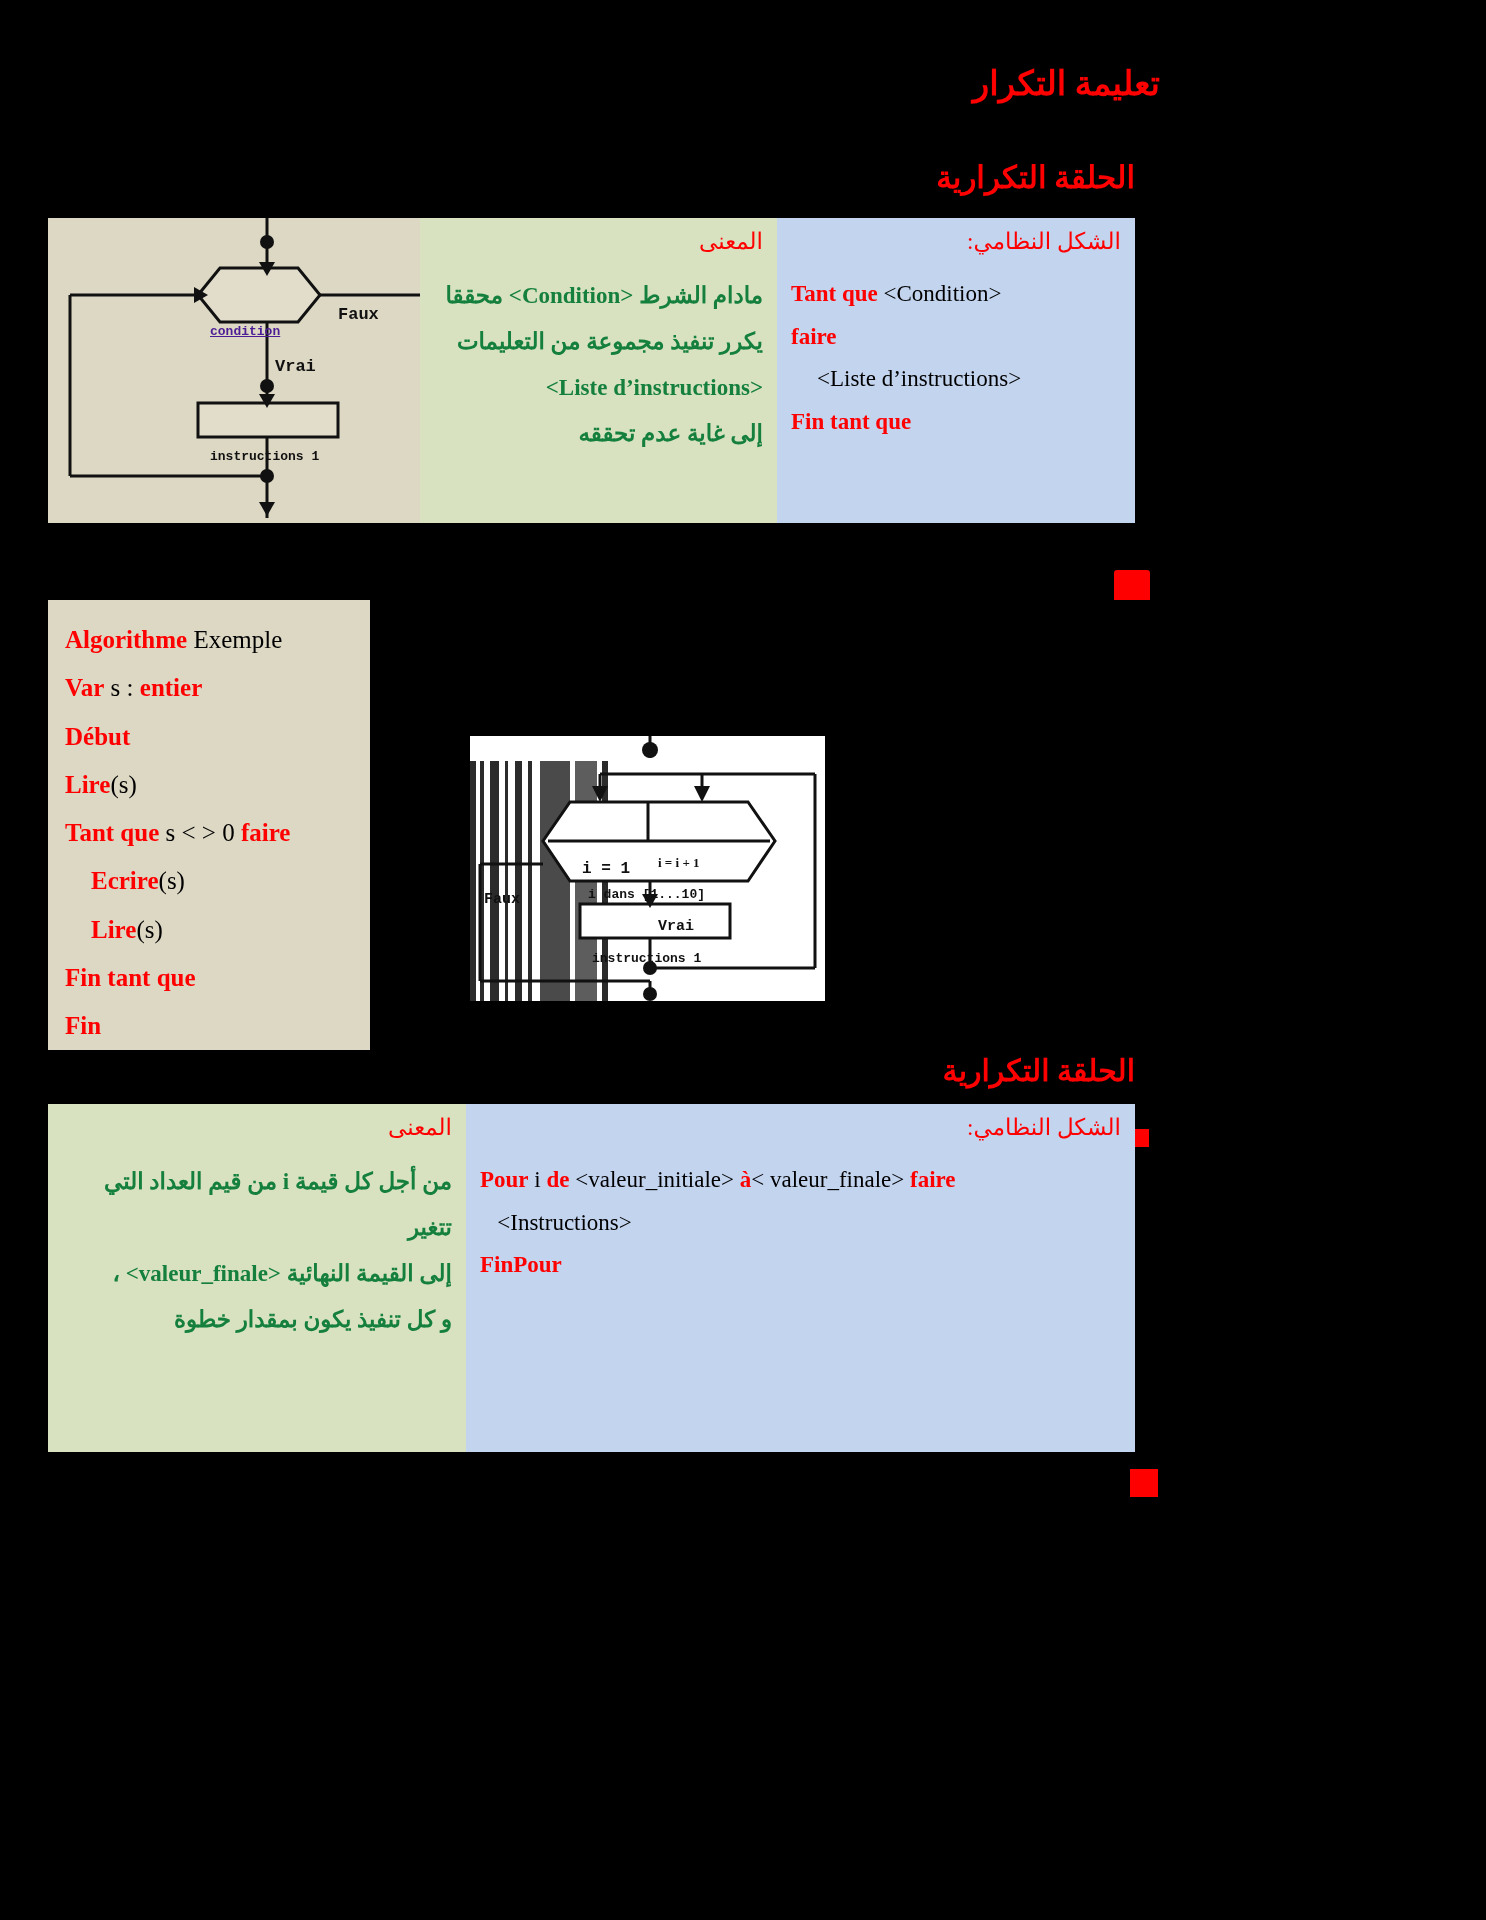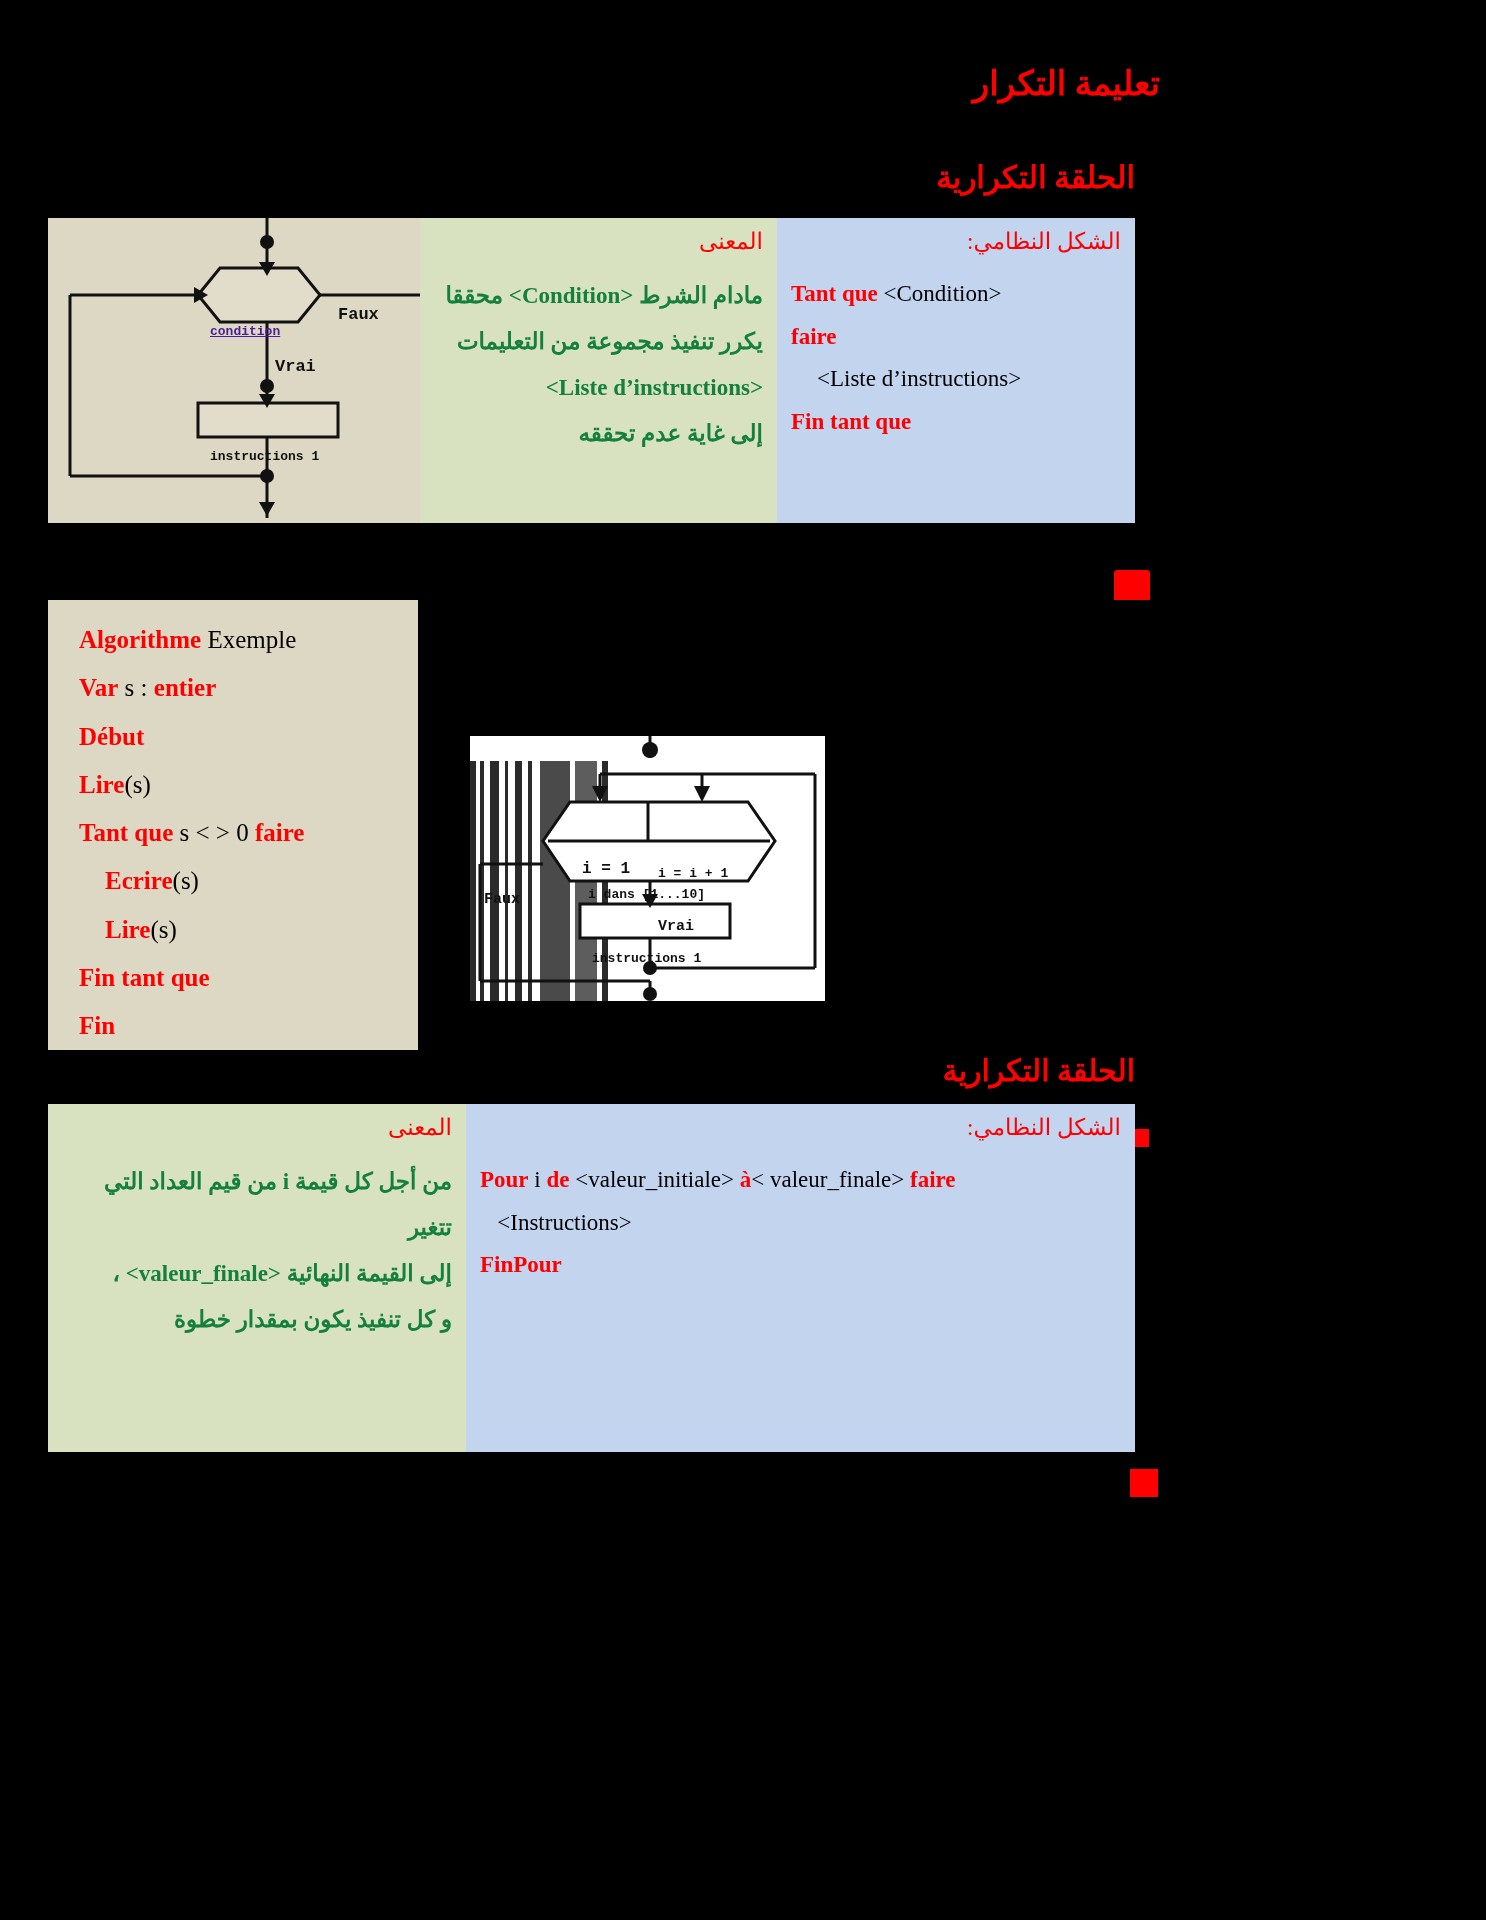--- a/index.html
+++ b/index.html
@@ -48,22 +48,22 @@
   .rtl{direction:rtl;text-align:right;}
   .ltr{direction:ltr;text-align:left;}
 
   .line{font-size:23px;line-height:1.85;color:#000;white-space:nowrap;}
   .kw{color:#ff0000;font-weight:bold;}
   .plain{color:#000;font-weight:normal;}
   .ar{font-size:23px;line-height:2.0;color:#15803d;font-weight:bold;}
 
   
   #algo-box{
-    position:absolute;left:48px;top:600px;width:370px;height:450px;
-    background:#ddd8c4;box-sizing:border-box;padding:16px 16px 10px 31px;
+    position:absolute;left:48px;top:600px;width:322px;height:450px;
+    background:#ddd8c4;box-sizing:border-box;padding:16px 16px 10px 17px;
   }
   #algo-box .code-line{
     font-size:25px;line-height:1.93;white-space:nowrap;color:#000;
   }
   .ind{padding-left:26px;}
   
   #flow2-wrap{
     position:absolute;left:470px;top:736px;width:355px;height:265px;
     background:#ffffff;overflow:hidden;
   }
@@ -232,21 +232,21 @@
     </g>
     <circle cx="180" cy="14" r="8" fill="#111"></circle>
     <circle cx="180" cy="232" r="7" fill="#111"></circle>
     <circle cx="180" cy="258" r="7" fill="#111"></circle>
     <polygon points="122,50 138,50 130,66" fill="#111"></polygon>
     <polygon points="224,50 240,50 232,66" fill="#111"></polygon>
     <polygon points="172,158 188,158 180,172" fill="#111"></polygon>
   </svg>
 
   <div class="abs mono" style="left:112px;top:85px;font-size:16px;color:#111;">i = 1</div>
-  <div class="abs mono" style="left:188px;top:91px;font-size:13px;color:#111;">i = i + 1</div>
+  <div class="abs mono" style="left:188px;top:80px;font-size:13px;color:#111;font-family:Liberation Serif, serif;">i = i + 1</div>
   <div class="abs mono" style="left:118px;top:112px;font-size:13px;color:#111;">i dans [1...10]</div>
   <div class="abs mono" style="left:14px;top:116px;font-size:15px;color:#111;">Faux</div>
   <div class="abs mono" style="left:188px;top:143px;font-size:15px;color:#111;">Vrai</div>
   <div class="abs mono" style="left:122px;top:176px;font-size:13px;color:#111;">instructions 1</div>
 </div>
 
 <div class="tbl" style="left:48px;top:1104px;">
 
   <div class="cell cell-green rtl" style="width:418px;height:348px;">
     <div class="col-head">المعنى</div>

